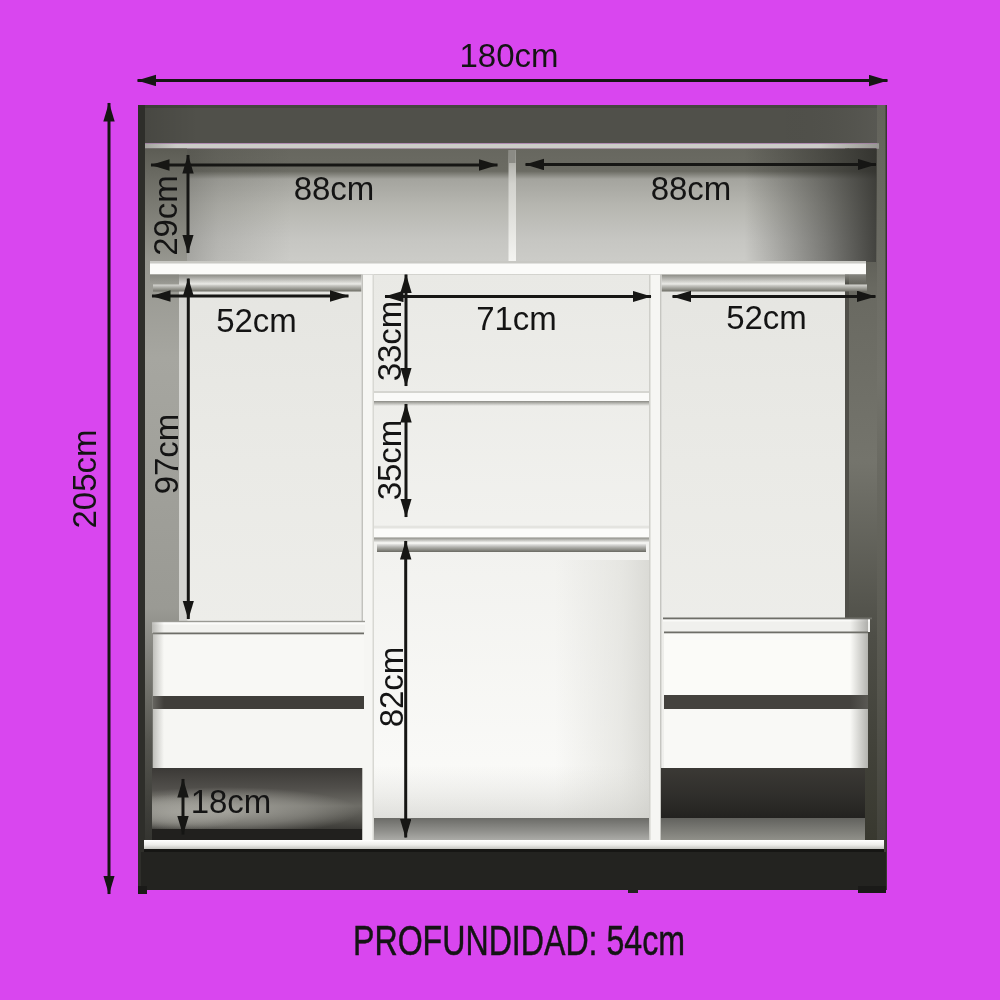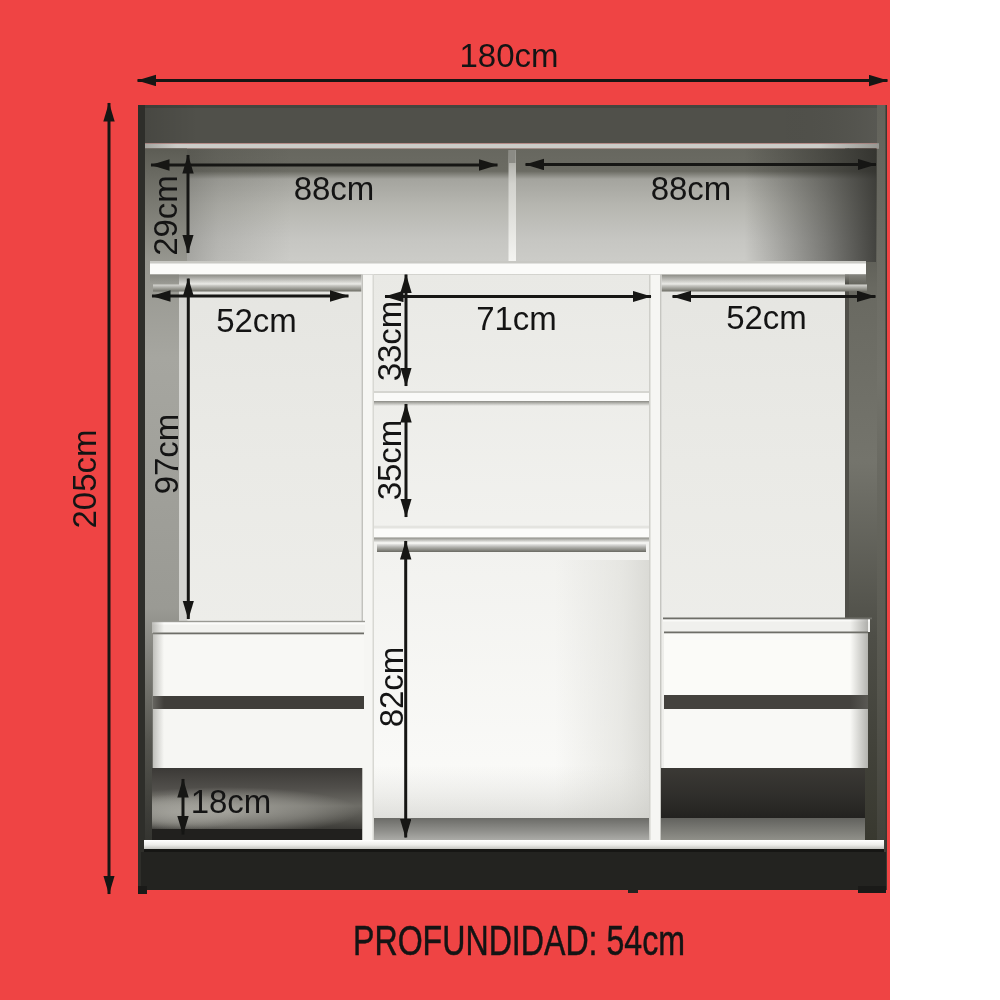--- a/index.html
+++ b/index.html
@@ -1,16 +1,16 @@
 <!DOCTYPE html>
 <html><head>
 <meta charset="utf-8">
 <style>
   html,body{margin:0;padding:0;background:#ffffff;}
-  #canvas{position:relative;width:890px;height:1000px;background:#ef4444;overflow:hidden;
+  #canvas{position:relative;width:1000px;height:1000px;background:#d946ef;overflow:hidden;
           font-family:"Liberation Sans", sans-serif;}
   svg{position:absolute;left:0;top:0;}
 </style>
 </head>
 <body>
 <div id="canvas">
 <svg width="1000" height="1000" viewBox="0 0 1000 1000">
 <defs>
   <linearGradient id="gTopSec" x1="0" y1="0" x2="0" y2="1">
     <stop offset="0" stop-color="#67675f"></stop>

